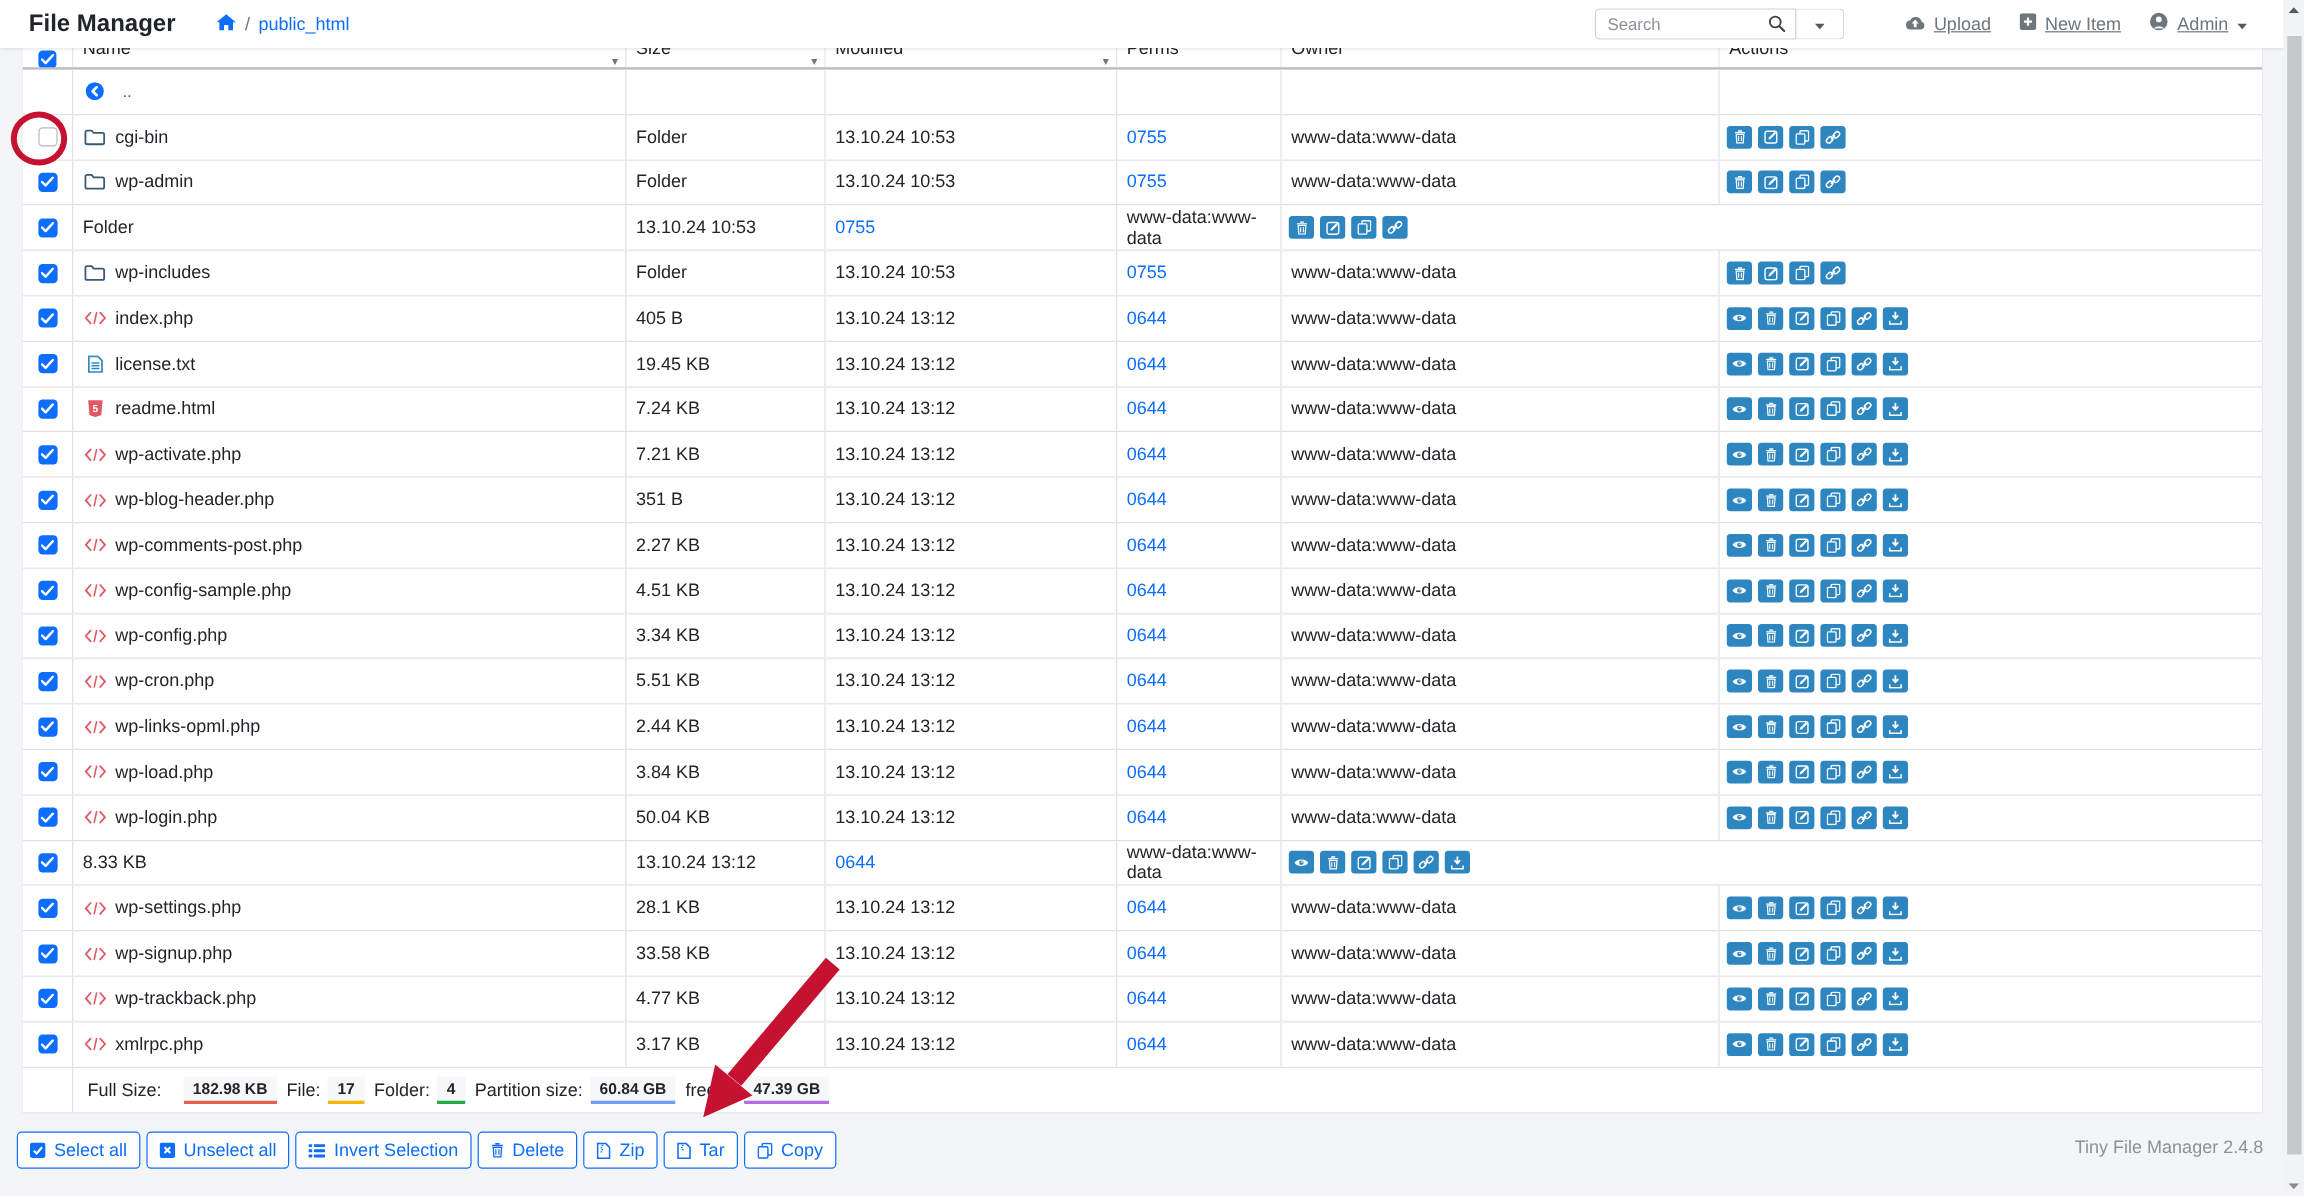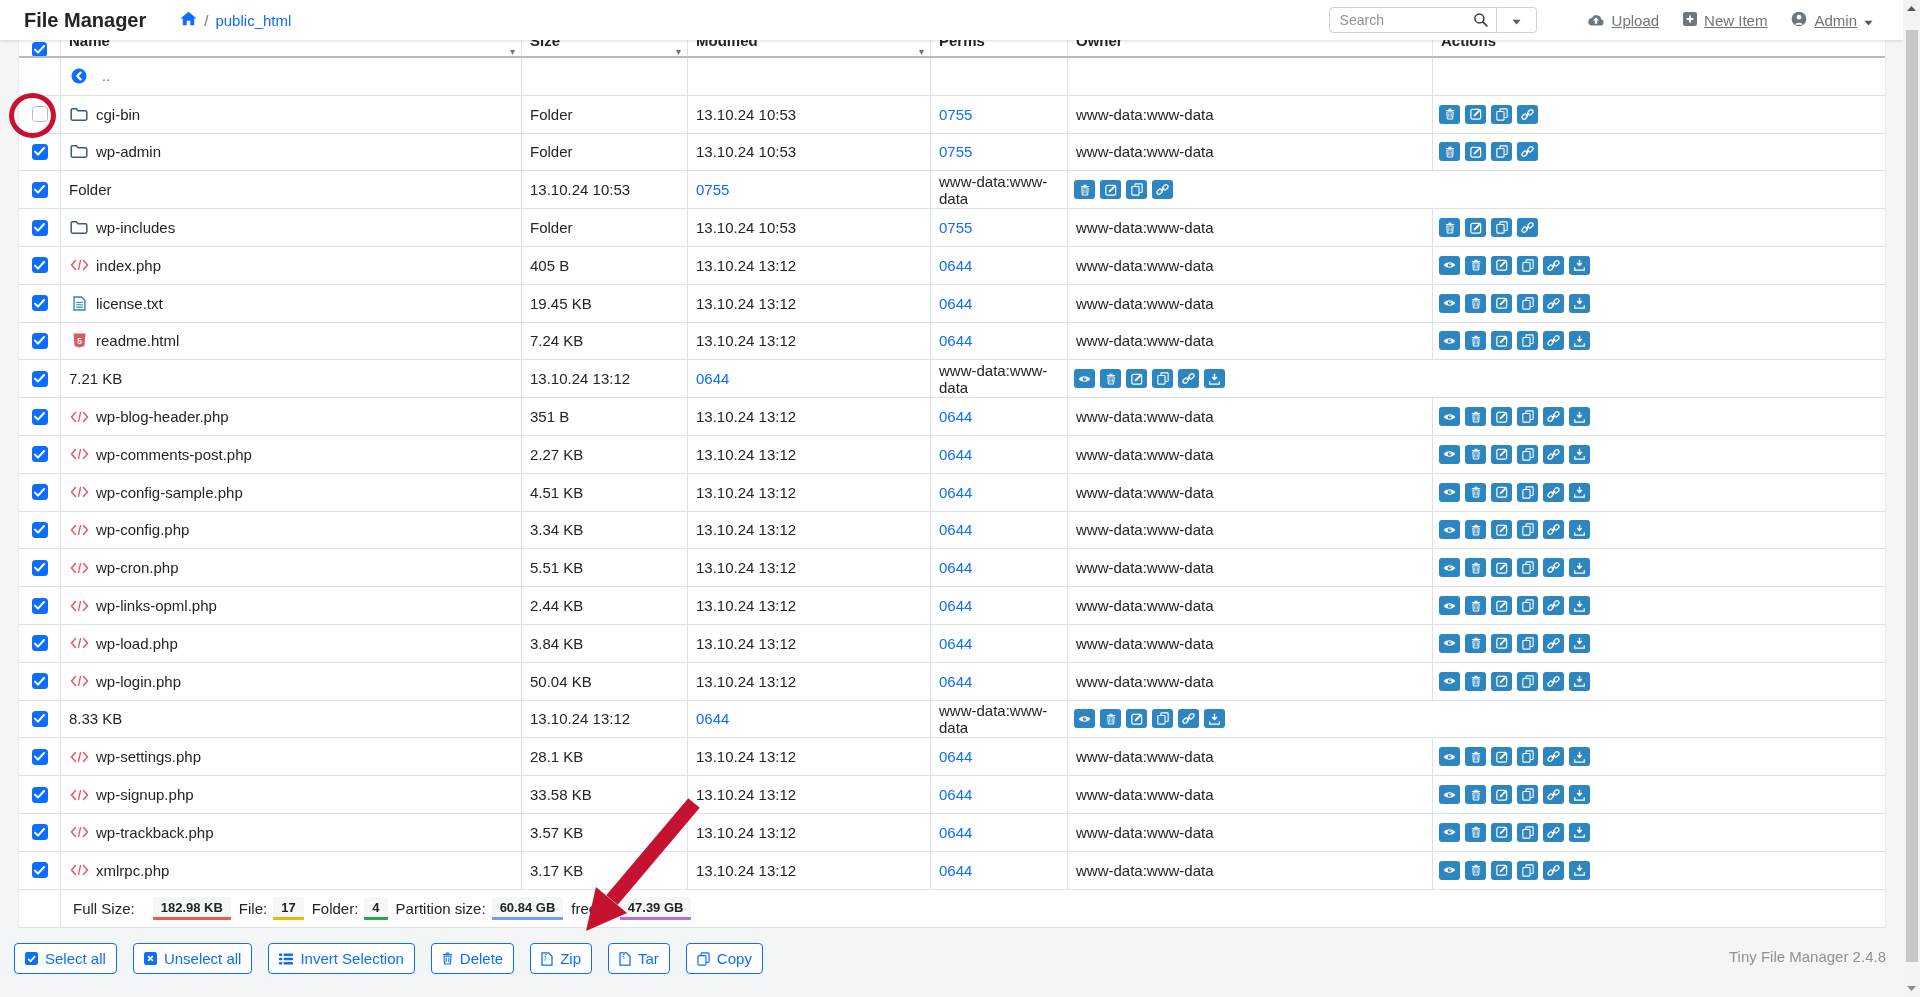--- a/index.html
+++ b/index.html
@@ -38,21 +38,21 @@
   .top-item .lbl { color:#6d757d;text-decoration:underline; }
   
   .card {
     position:absolute; left:18px; top:40px; width:1868px; background:#fff;
     border-left:1px solid #e9ecef; border-right:1px solid #e9ecef;
   }
   .grid { display:grid; grid-template-columns:42px 461px 166px 243px 137px 365px 454px; }
   .thead { height:18px; overflow:hidden; border-bottom:2px solid #b6bcc2; background:#fff; }
   .th { position:relative; border-right:1px solid #e3e6e9; }
   .th:last-child { border-right:none; }
-  .th-label { position:absolute; top:-8px; left:8px; font-weight:700; font-size:15px; white-space:nowrap; }
+  .th-label { position:absolute; top:-8px; left:8px; font-weight:400; font-size:15px; white-space:nowrap; }
   .sort-caret { position:absolute; right:6px; bottom:0px; font-size:10px; color:#6b7280; line-height:10px; }
   .th-check { display:flex; justify-content:center; align-items:flex-start; padding-top:2px; }
   .tr { height:37.8px; border-bottom:1px solid #dee2e6; }
   .td {
     display:flex; align-items:center; padding:0 8px; height:100%;
     border-right:1px solid #dee2e6; font-size:15px; color:#212529; overflow:hidden;
   }
   .td:last-child { border-right:none; }
   .c-check { justify-content:center; padding:0; }
   .cb { width:16px; height:16px; border-radius:3.5px; display:flex; align-items:center; justify-content:center; cursor:pointer; }
@@ -77,21 +77,21 @@
   .stat-val {
     font-weight:700; font-size:13px; padding:3px 8px 2px 8px; background:#f6f7f8;
     border-bottom:3px solid #ccc; border-radius:1px; white-space:nowrap;
   }
   .u-red    { border-bottom-color:#e0604f;margin-left:12px; }
   .u-yellow { border-bottom-color:#f2b705; }
   .u-green  { border-bottom-color:#28a745; }
   .u-blue   { border-bottom-color:#6e9cf6; }
   .u-purple { border-bottom-color:#b36fe0; }
   
-  .toolbar { position:absolute; left:14px; top:943px; display:flex; gap:16px; }
+  .toolbar { position:absolute; left:14px; top:943px; display:flex; gap:5px; }
   .tbtn {
     display:flex; align-items:center; gap:7px; height:31px; padding:0 10px;
     background:#fff; border:1.5px solid #0d6efd; border-radius:4px; color:#0d6efd;
     font-size:15px; font-family:"Liberation Sans", sans-serif; cursor:pointer;
   }
   .version { position:absolute; top:948px; right:34px; color:#8a9299; font-size:15px; }
   
   .scrollbar { position:absolute; right:0; top:0; width:17px; height:997px; background:#f2f3f4; z-index:6; }
   .sb-arrow { position:absolute; left:0; width:17px; height:17px; display:flex; align-items:center; justify-content:center; }
   .sb-arrow.up { top:0; }
@@ -677,20 +677,29 @@
         </div>
       </div>
       <div class="tr grid">
         <div class="td c-check">
           <span class="cb checked">
             <svg width="11" height="9" viewBox="0 0 11 9">
               <path d="M1 4.6 L4 7.6 L10 1" fill="none" stroke="#fff" stroke-width="2" stroke-linecap="round" stroke-linejoin="round"></path>
             </svg>
           </span>
         </div>
+        <div class="td c-name">
+          <span class="ficon">
+            <svg width="19" height="12" viewBox="0 0 19 12">
+              <path d="M5.5 1.5 L1.5 6 L5.5 10.5 M13.5 1.5 L17.5 6 L13.5 10.5" fill="none" stroke="#e15865" stroke-width="1.5" stroke-linecap="round"></path>
+              <line x1="10.6" y1="1" x2="8.4" y2="11" stroke="#e15865" stroke-width="1.3"></line>
+            </svg>
+          </span>
+          <span class="fname">wp-activate.php</span>
+        </div>
         <div class="td c-size">7.21 KB</div>
         <div class="td c-mod">13.10.24 13:12</div>
         <div class="td c-perms">
           <a href="#">0644</a>
         </div>
         <div class="td c-owner">www-data:www-data</div>
         <div class="td c-actions">
           <button class="abtn">
             <span style="display: flex;">
               <svg width="13" height="10" viewBox="0 0 16 12">
@@ -1616,21 +1625,21 @@
         </div>
         <div class="td c-name">
           <span class="ficon">
             <svg width="19" height="12" viewBox="0 0 19 12">
               <path d="M5.5 1.5 L1.5 6 L5.5 10.5 M13.5 1.5 L17.5 6 L13.5 10.5" fill="none" stroke="#e15865" stroke-width="1.5" stroke-linecap="round"></path>
               <line x1="10.6" y1="1" x2="8.4" y2="11" stroke="#e15865" stroke-width="1.3"></line>
             </svg>
           </span>
           <span class="fname">wp-trackback.php</span>
         </div>
-        <div class="td c-size">3.57 KB</div>
+        <div class="td c-size">4.77 KB</div>
         <div class="td c-mod">13.10.24 13:12</div>
         <div class="td c-perms">
           <a href="#">0644</a>
         </div>
         <div class="td c-owner">www-data:www-data</div>
         <div class="td c-actions">
           <button class="abtn">
             <span style="display: flex;">
               <svg width="13" height="10" viewBox="0 0 16 12">
                 <path d="M1 6 C3.5 1.6 12.5 1.6 15 6 C12.5 10.4 3.5 10.4 1 6 Z" fill="#fff"></path>

